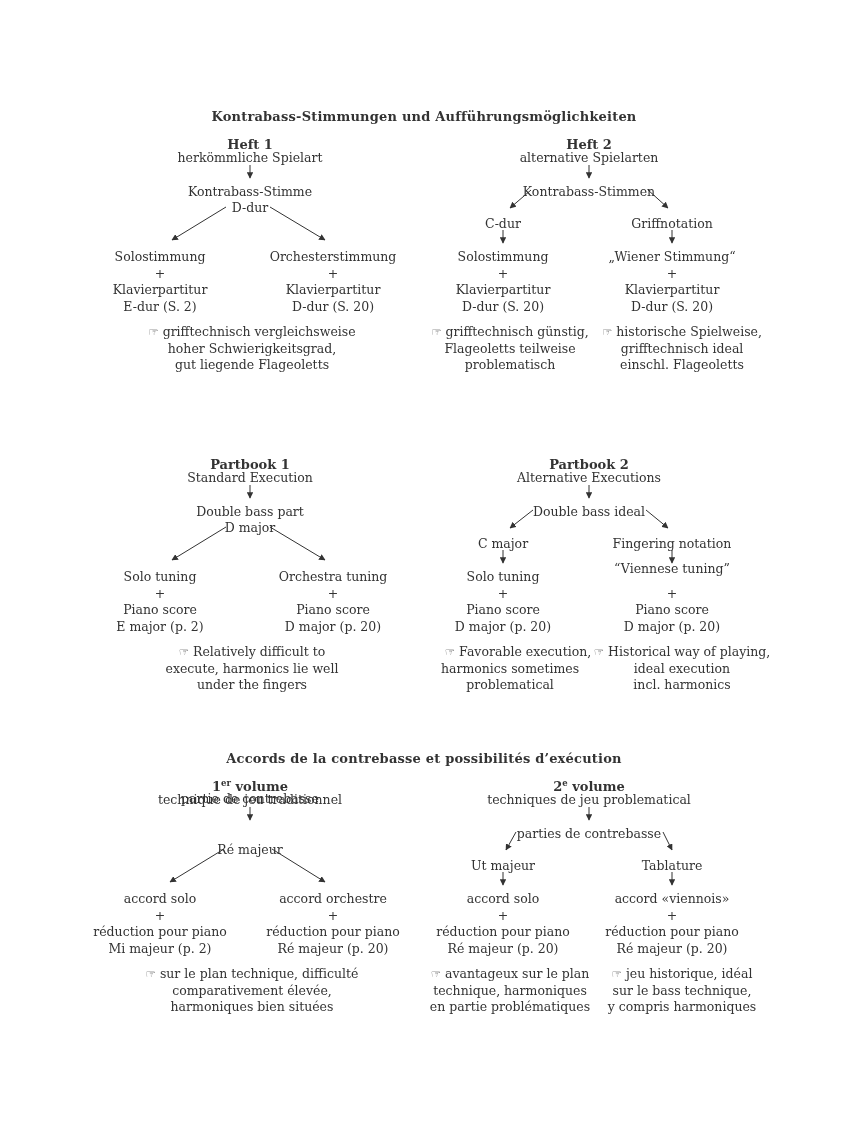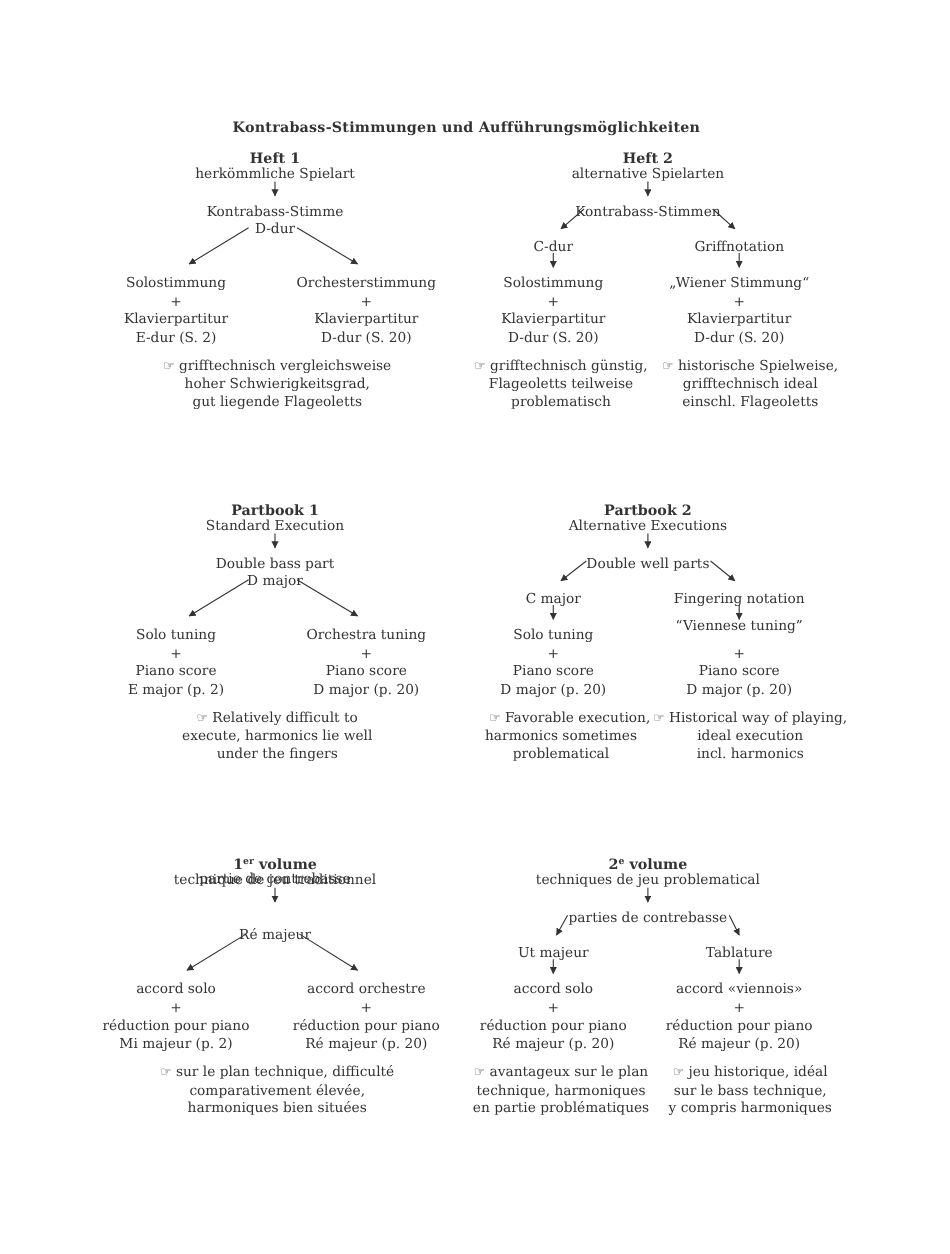--- a/index.html
+++ b/index.html
@@ -104,38 +104,39 @@
 <div class="t" style="left:333px;top:570px">Orchestra tuning</div>
 <div class="t" style="left:333px;top:587px">+</div>
 <div class="t" style="left:333px;top:603px">Piano score</div>
 <div class="t" style="left:333px;top:620px">D major (p. 20)</div>
 <div class="t" style="left:252px;top:645px"><span class="hand">☞</span><span>Relatively difficult to</span></div>
 <div class="t" style="left:252px;top:662px">execute, harmonics lie well</div>
 <div class="t" style="left:252px;top:678px">under the fingers</div>
 
 <div class="t b" style="left:589px;top:454px"><span>Partbook 2</span><sup></sup><span></span></div>
 <div class="t" style="left:589px;top:471px">Alternative Executions</div>
-<div class="t" style="left:589px;top:505px">Double well parts</div>
+<div class="t" style="left:589px;top:505px">Double bass ideal</div>
 <div class="t" style="left:503px;top:537px">C major</div>
 <div class="t" style="left:672px;top:537px">Fingering notation</div>
 <div class="t" style="left:503px;top:570px">Solo tuning</div>
 <div class="t" style="left:503px;top:587px">+</div>
 <div class="t" style="left:503px;top:603px">Piano score</div>
 <div class="t" style="left:503px;top:620px">D major (p. 20)</div>
 <div class="t" style="left:672px;top:562px">“Viennese tuning”</div>
 <div class="t" style="left:672px;top:587px">+</div>
 <div class="t" style="left:672px;top:603px">Piano score</div>
 <div class="t" style="left:672px;top:620px">D major (p. 20)</div>
 <div class="t" style="left:518px;top:645px"><span class="hand">☞</span><span>Favorable execution,</span></div>
 <div class="t" style="left:510px;top:662px">harmonics sometimes</div>
 <div class="t" style="left:510px;top:678px">problematical</div>
 <div class="t" style="left:682px;top:645px"><span class="hand">☞</span><span>Historical way of playing,</span></div>
 <div class="t" style="left:682px;top:662px">ideal execution</div>
 <div class="t" style="left:682px;top:678px">incl. harmonics</div>
 
+<div class="t title" style="left:424px;top:752px">Accords de la contrebasse et possibilités d’exécution</div>
 
 <div class="t b" style="left:250px;top:776px"><span>1</span><sup>er</sup><span> volume</span></div>
 <div class="t" style="left:250px;top:793px">technique de jeu traditionnel</div>
 <div class="t" style="left:250px;top:792px">partie de contrebasse</div>
 <div class="t" style="left:250px;top:843px">Ré majeur</div>
 <div class="t" style="left:160px;top:892px">accord solo</div>
 <div class="t" style="left:160px;top:909px">+</div>
 <div class="t" style="left:160px;top:925px">réduction pour piano</div>
 <div class="t" style="left:160px;top:942px">Mi majeur (p. 2)</div>
 <div class="t" style="left:333px;top:892px">accord orchestre</div>

